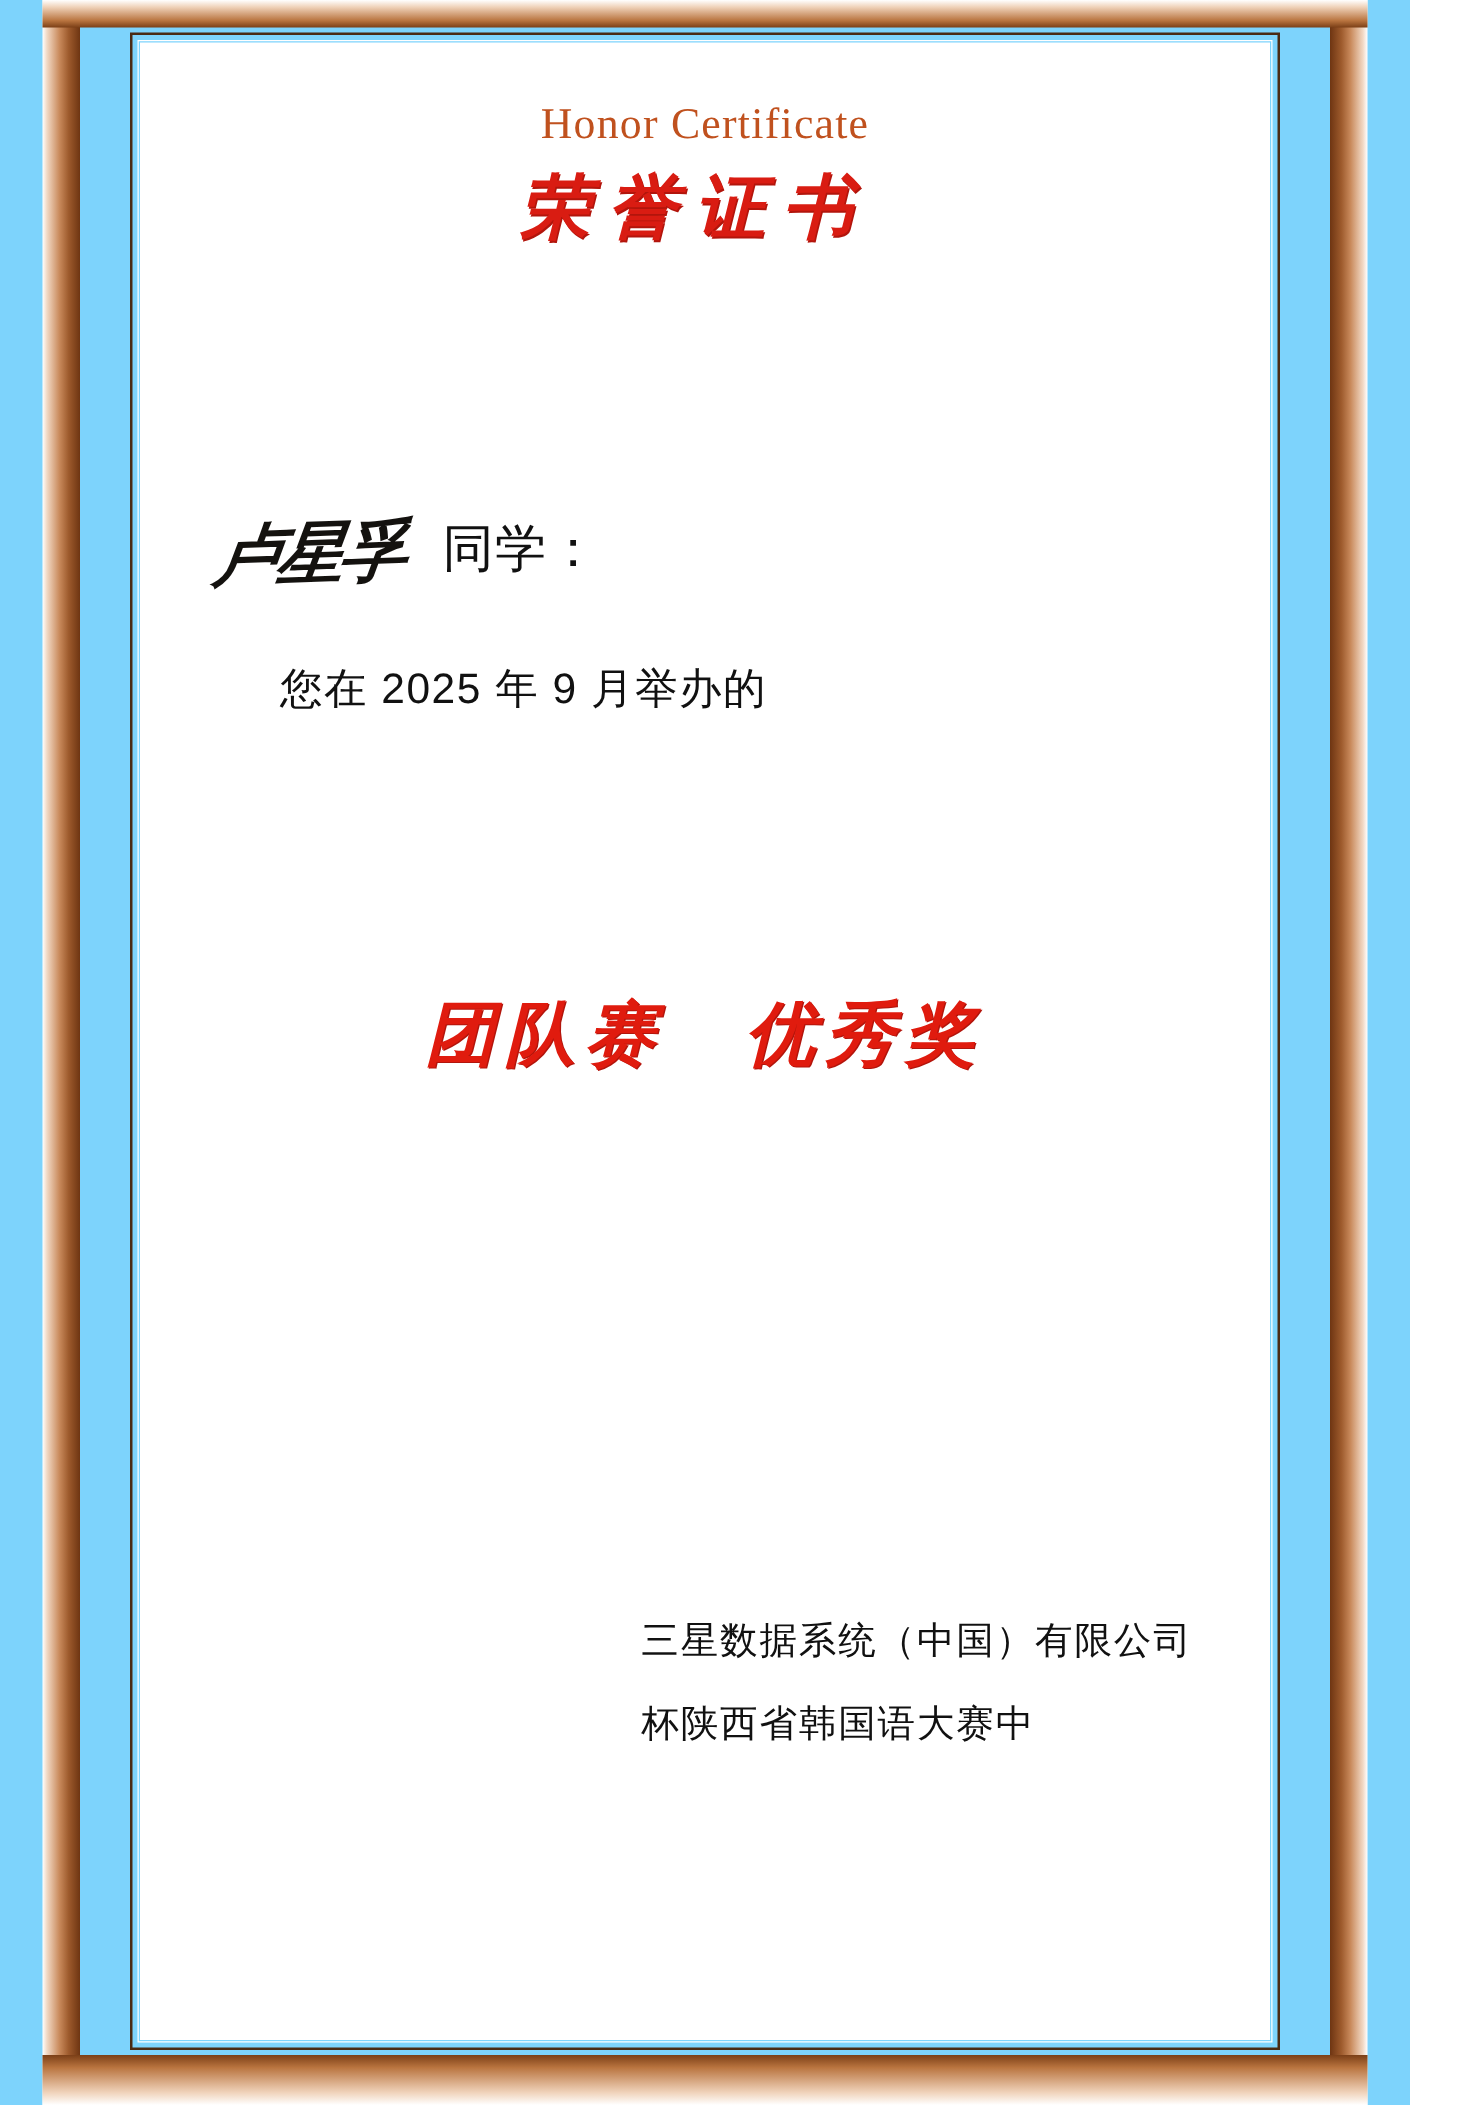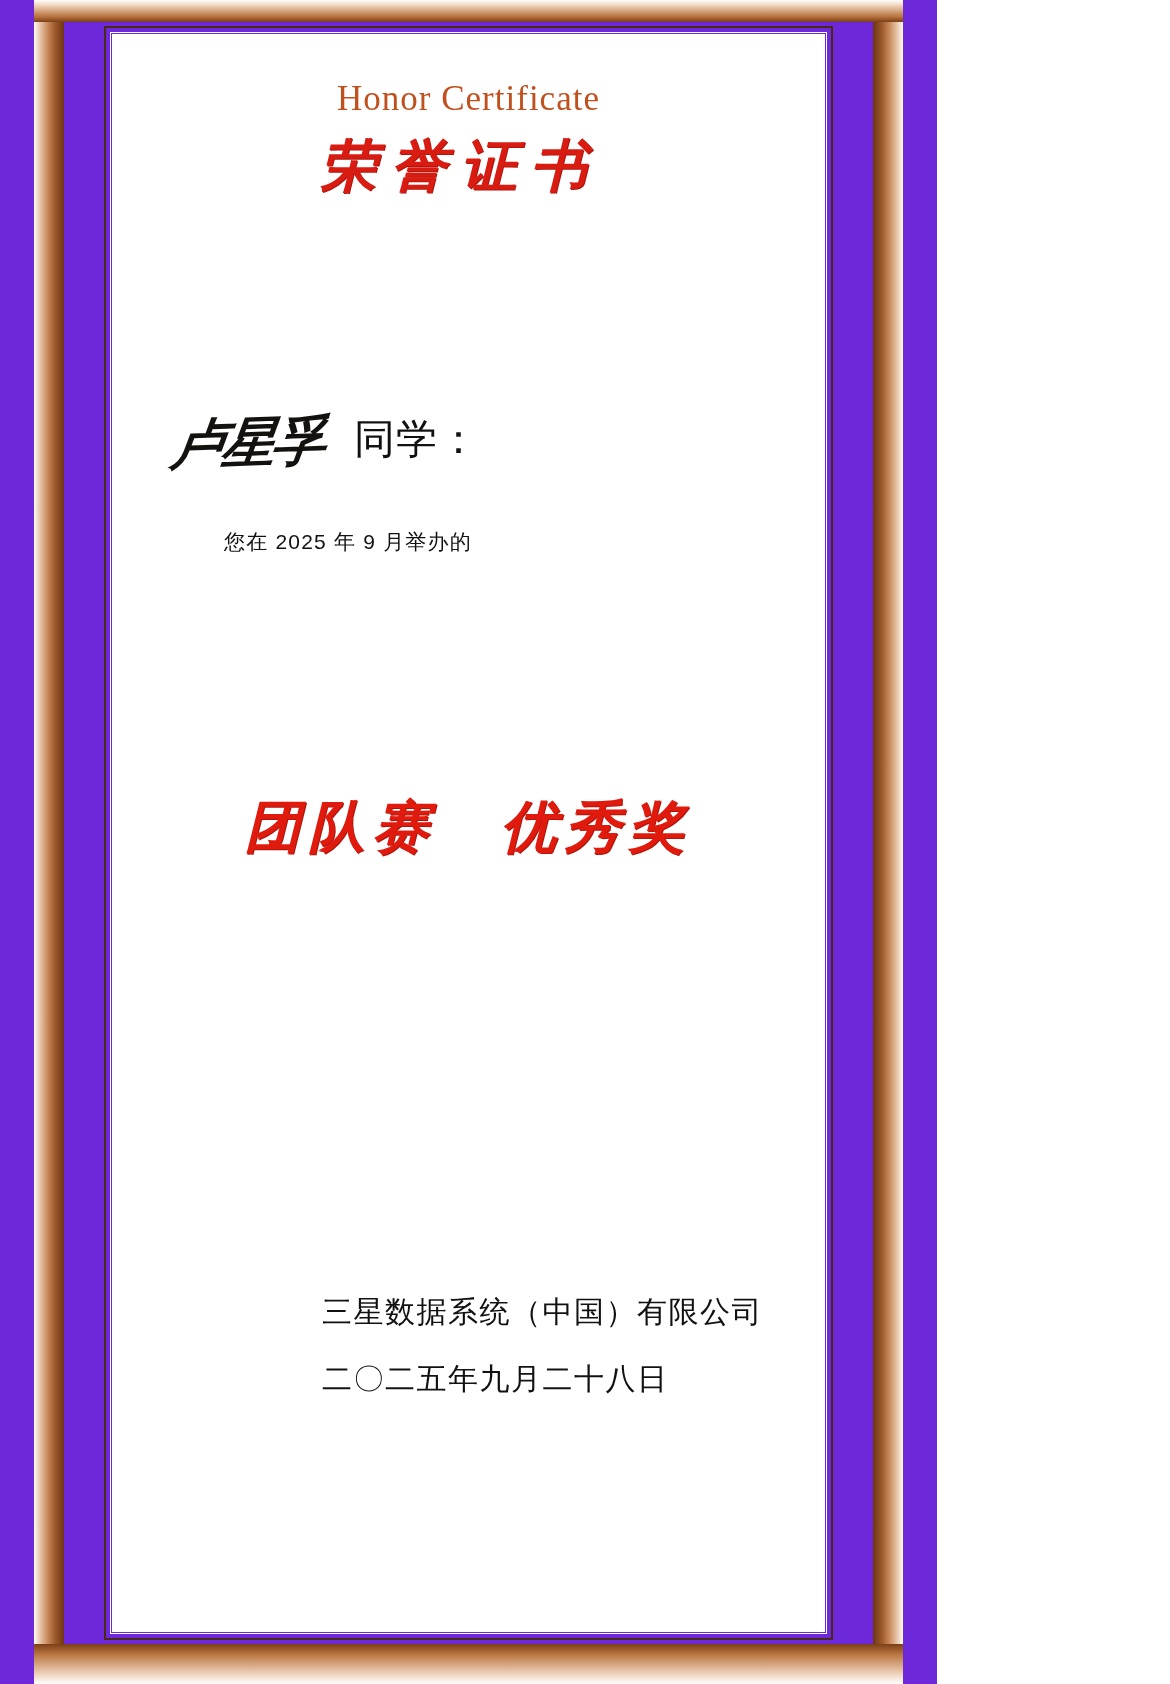--- a/index.html
+++ b/index.html
@@ -10,23 +10,23 @@
   body {
     width: 1170px;
     height: 1684px;
     font-family: "Liberation Sans", sans-serif;
     overflow: hidden;
   }
 
   
   .certificate {
     position: relative;
-    width: 937px;
-    height: 1684px;
-    background: #6d28d9;
+    width: 1128px;
+    height: 1684px;
+    background: #7dd3fc;
     box-sizing: border-box;
   }
 
   
   .frame-band {
     position: absolute;
     box-sizing: border-box;
   }
   .frame-left {
     left: 34px;
@@ -141,21 +141,21 @@
     padding-bottom: 6px;
     padding-left: 22px;
     letter-spacing: 1px;
   }
 
   
   .body-line {
     position: absolute;
     left: 112px;
     font-family: "Liberation Sans", sans-serif;
-    font-size: 21px;
+    font-size: 34px;
     color: #111111;
     letter-spacing: 1.2px;
     white-space: nowrap;
   }
   .body-line-1 { top: 494px; }
   .body-line-2 { top: 586px; }
 
   
   .award {
     position: absolute;
@@ -233,17 +233,17 @@
     </div>
 
     <div class="body-line body-line-1">您在 2025 年 9 月举办的</div>
 
 
     <div class="award">团队赛　优秀奖</div>
 
 
     <div class="issuer-block">
       <div class="issuer">三星数据系统（中国）有限公司</div>
-      <div class="issue-date">二〇二五年九月二十八日</div>
+      <div class="issue-date">杯陕西省韩国语大赛中</div>
     </div>
 
   </div>
 </div>
 
 </body></html>

